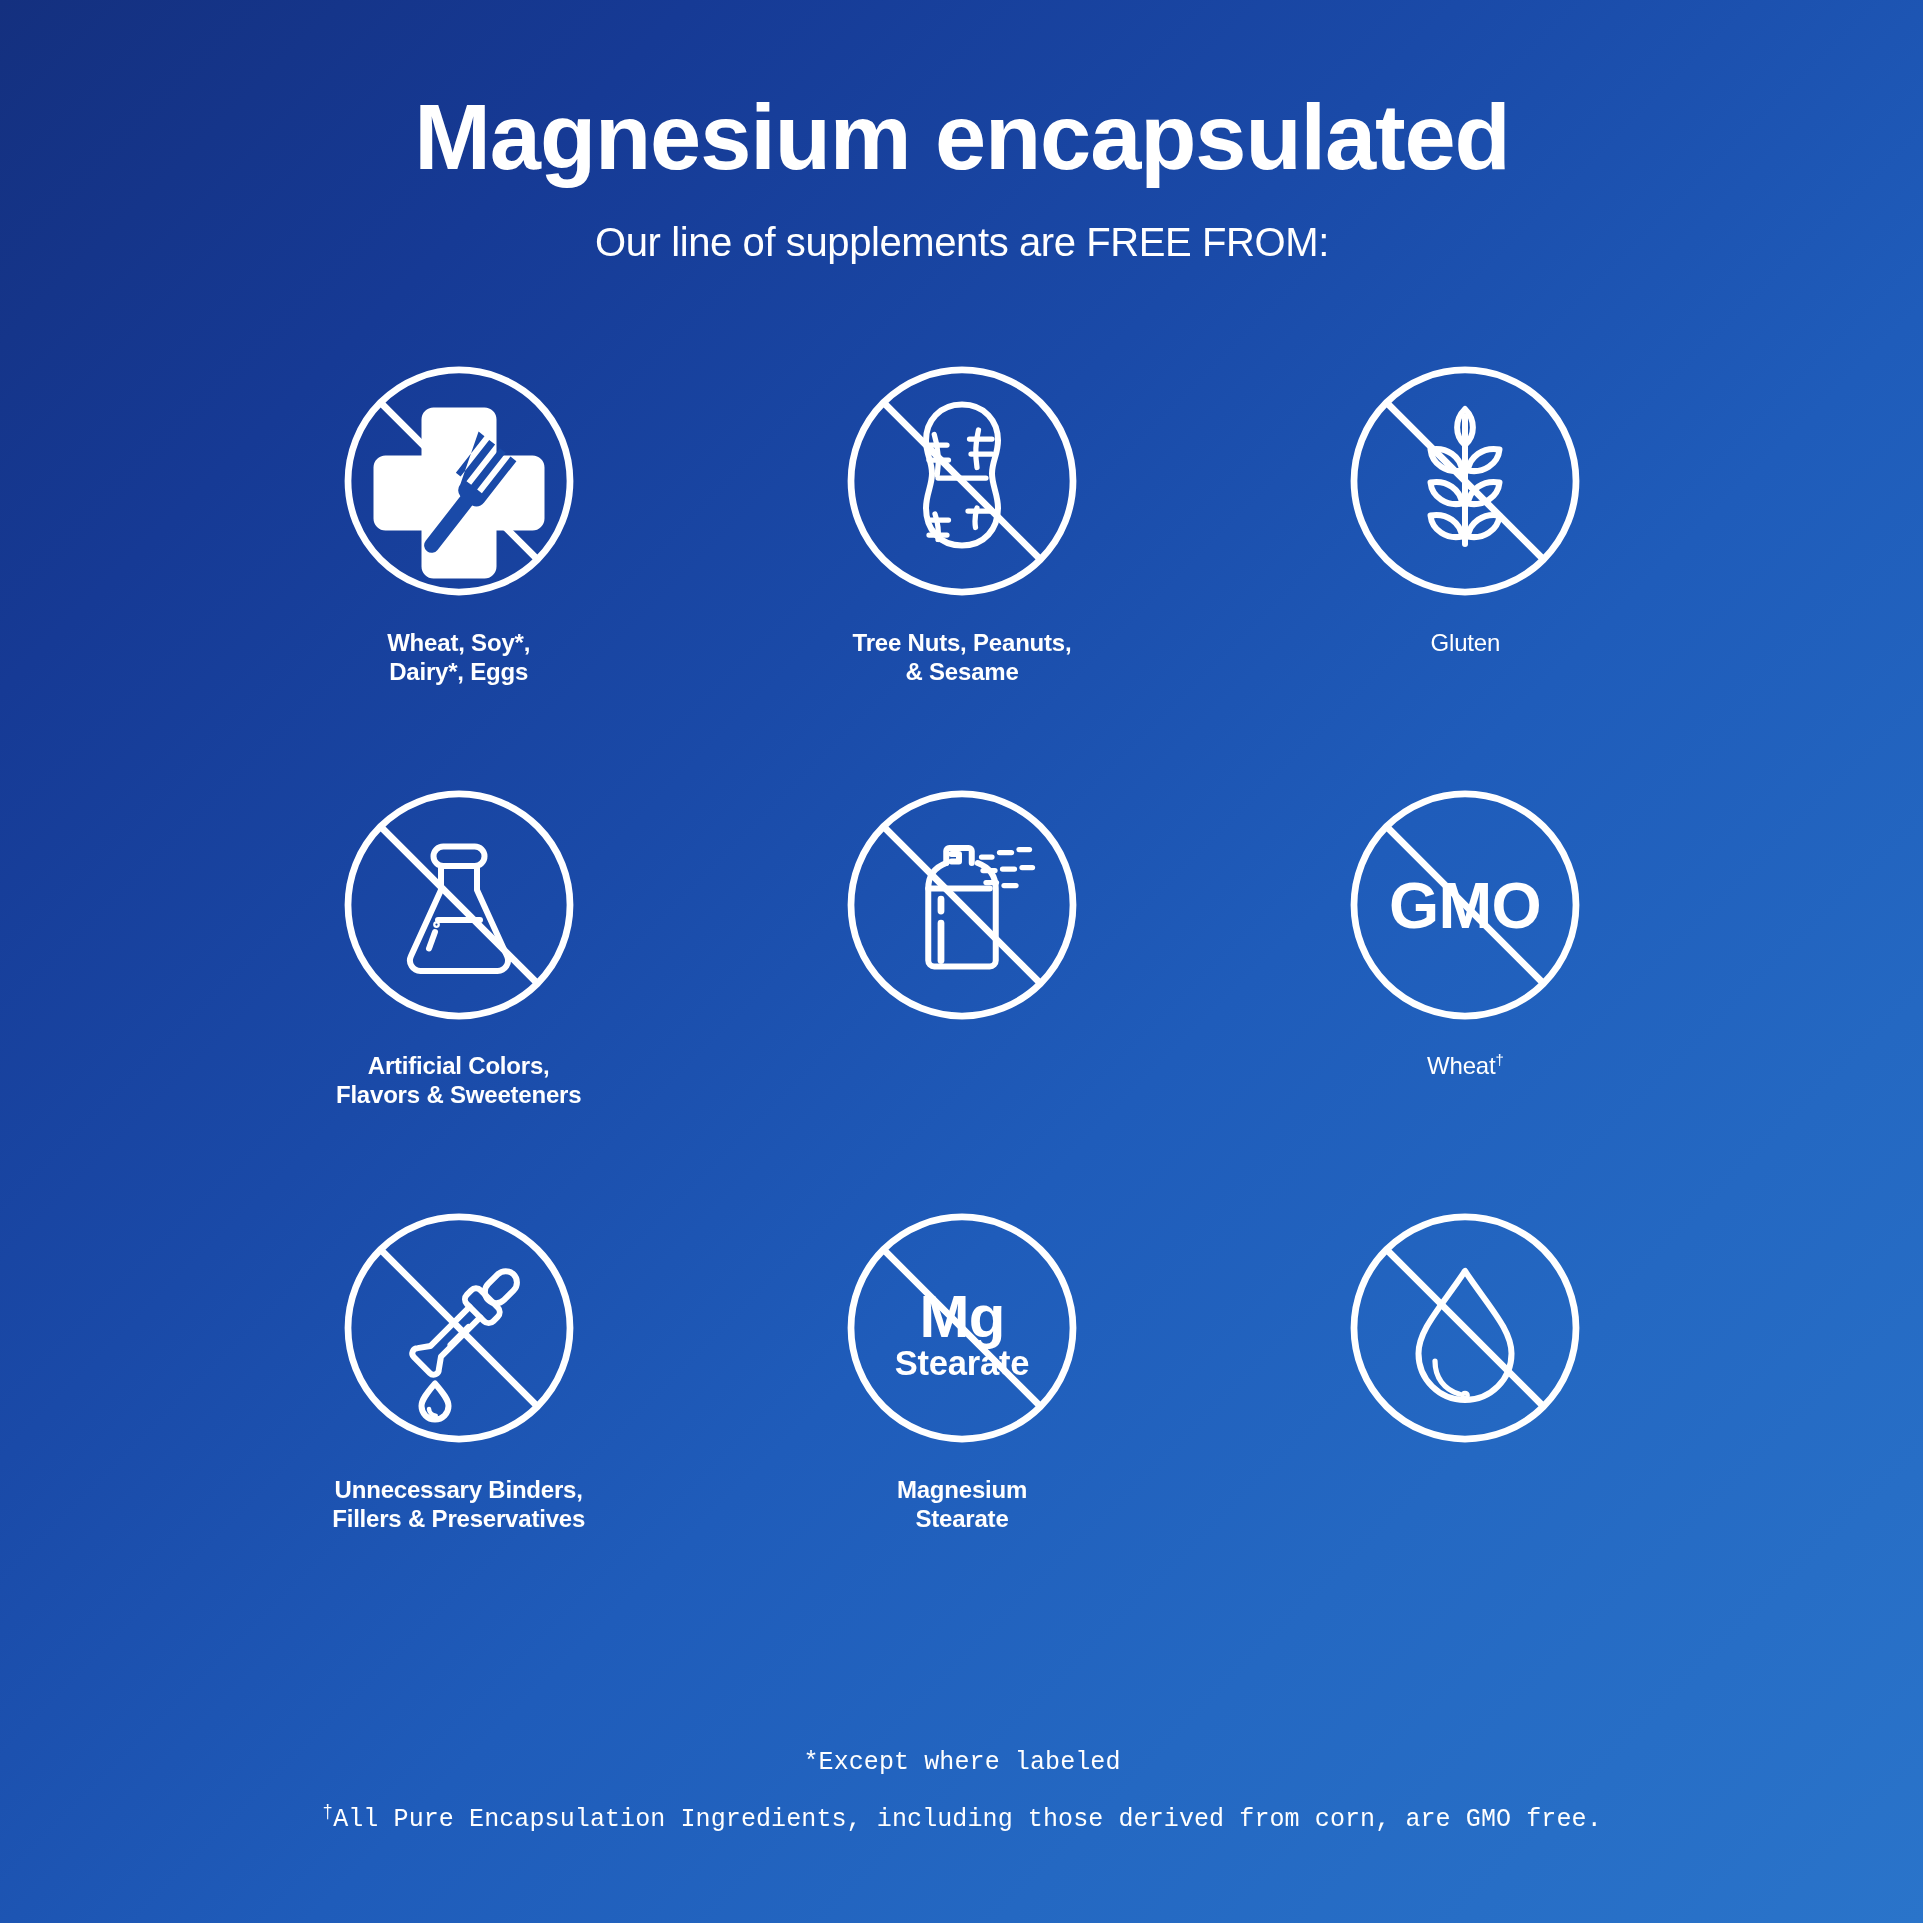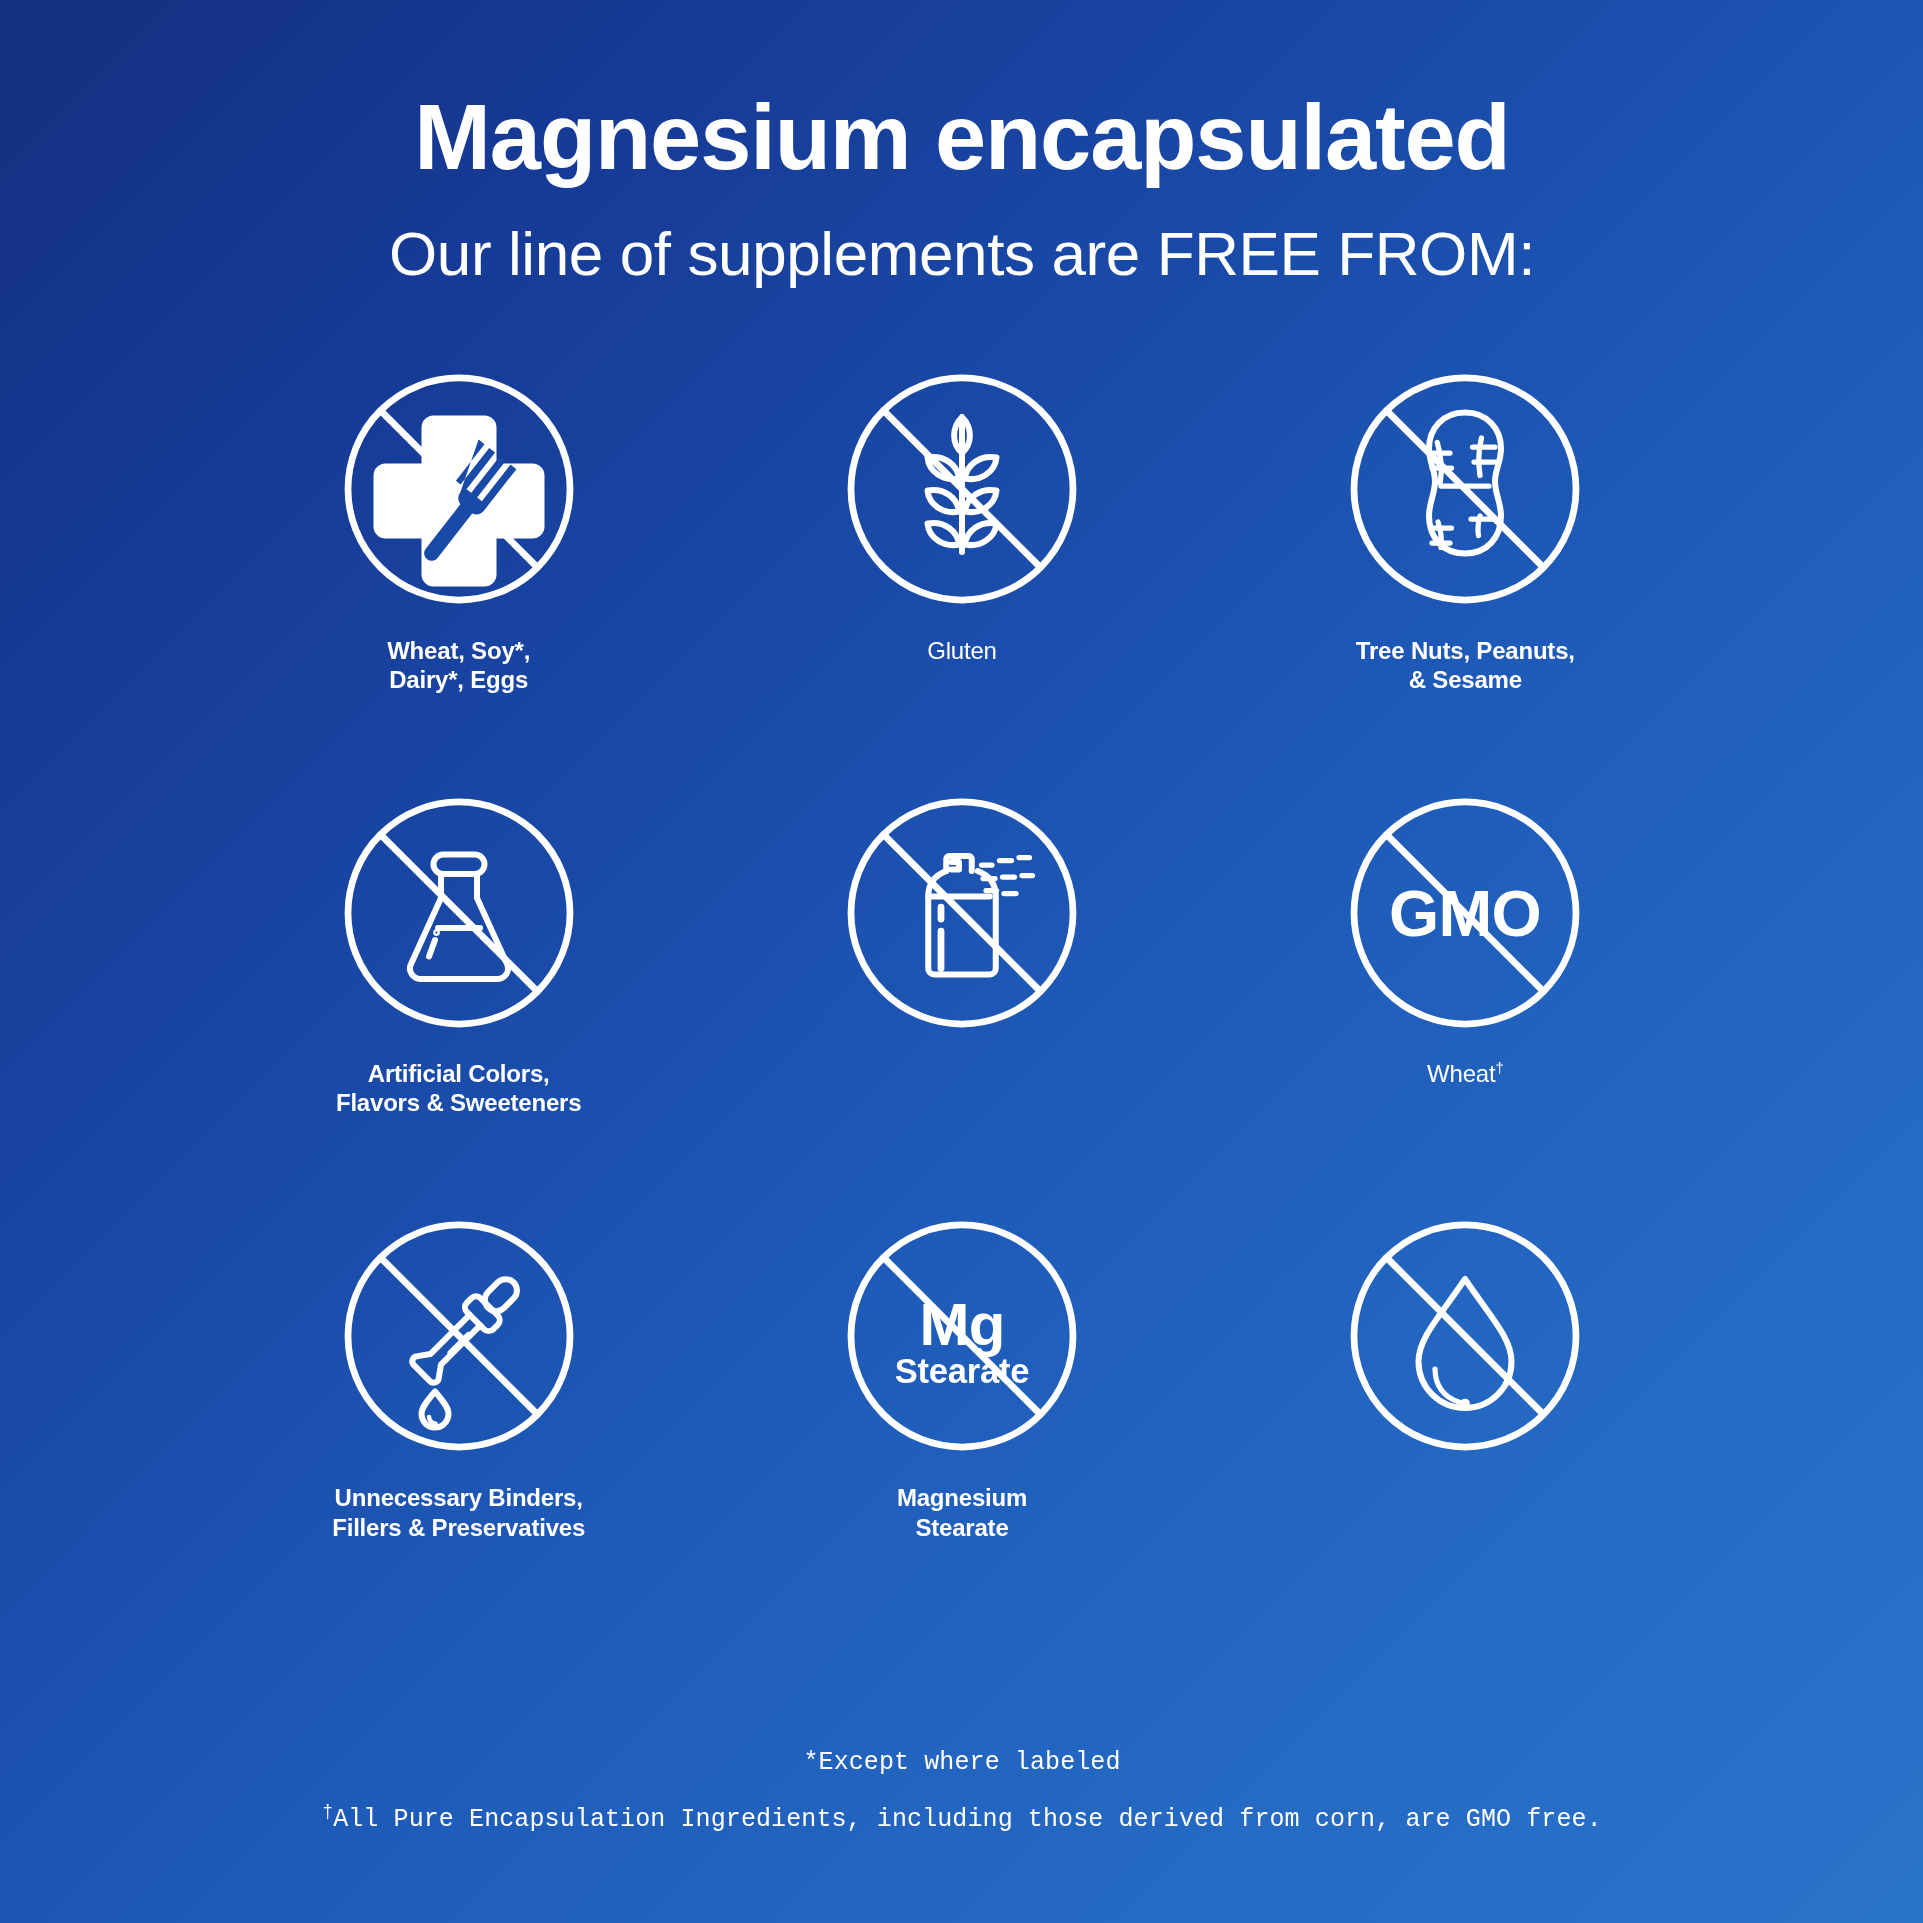--- a/index.html
+++ b/index.html
@@ -39,25 +39,25 @@
   }
   .headline {
     font-size: 92px;
     font-weight: bold;
     letter-spacing: -1.1px;
     line-height: 1.06;
     margin: 0;
     color: #ffffff;
   }
   .subhead {
-    font-size: 62px;
+    font-size: 40px;
     font-weight: normal;
     letter-spacing: -0.4px;
     line-height: 1.1;
-    margin: 33px 0 0 0;
+    margin: 33px 0 16px 0;
     color: #ffffff;
   }
 
   
   .grid {
     width: 1510px;
     margin-top: 81px;
     display: grid;
     grid-template-columns: repeat(3, 1fr);
     grid-auto-rows: auto;
@@ -165,40 +165,20 @@
           <circle cx="160" cy="160" r="148" fill="none" stroke="#fff" stroke-width="9"></circle>
           <line x1="56" y1="56" x2="264" y2="264" stroke="#fff" stroke-width="9" stroke-linecap="round"></line>
           <path d="M126 62 h68 a16 16 0 0 1 16 16 v48 h48 a16 16 0 0 1 16 16 v68 a16 16 0 0 1 -16 16 h-48 v48 a16 16 0 0 1 -16 16 h-68 a16 16 0 0 1 -16 -16 v-48 h-48 a16 16 0 0 1 -16 -16 v-68 a16 16 0 0 1 16 -16 h48 v-48 a16 16 0 0 1 16 -16 z" fill="#fff"></path>
           <g transform="rotate(38 160 160)">
             <path d="M140 92 h10 v62 h8 v-62 h10 v62 h8 v-62 h10 v62 h8 v-62 h10 v70 a14 14 0 0 1 -10 13 v75 a10 10 0 0 1 -20 0 v-75 a14 14 0 0 1 -10 -13 z" fill="#1a4aa8"></path>
           </g>
         </svg>
       </div>
       <div class="caption">Wheat, Soy*,
 Dairy*, Eggs</div>
-    </div>
-
-    <div class="cell row1">
-      <div class="badge">
-        <svg viewBox="0 0 320 320" xmlns="http://www.w3.org/2000/svg">
-          <circle cx="160" cy="160" r="148" fill="none" stroke="#fff" stroke-width="9"></circle>
-          <line x1="56" y1="56" x2="264" y2="264" stroke="#fff" stroke-width="9" stroke-linecap="round"></line>
-          <g fill="none" stroke="#fff" stroke-width="8" stroke-linecap="round" stroke-linejoin="round">
-            <path d="M160 244 v-170"></path>
-            <path d="M160 112 c-14 -12 -14 -34 0 -48 c14 14 14 36 0 48 z"></path>
-            <path d="M156 146 c-20 4 -40 -8 -42 -28 c22 -4 40 10 42 28 z"></path>
-            <path d="M164 146 c20 4 40 -8 42 -28 c-22 -4 -40 10 -42 28 z"></path>
-            <path d="M156 190 c-20 4 -40 -8 -42 -28 c22 -4 40 10 42 28 z"></path>
-            <path d="M164 190 c20 4 40 -8 42 -28 c-22 -4 -40 10 -42 28 z"></path>
-            <path d="M156 234 c-20 4 -40 -8 -42 -28 c22 -4 40 10 42 28 z"></path>
-            <path d="M164 234 c20 4 40 -8 42 -28 c-22 -4 -40 10 -42 28 z"></path>
-          </g>
-        </svg>
-      </div>
-      <div class="caption light">Gluten</div>
     </div>
 
     <div class="cell row1">
       <div class="badge">
         <svg viewBox="0 0 320 320" xmlns="http://www.w3.org/2000/svg">
           <circle cx="160" cy="160" r="148" fill="none" stroke="#fff" stroke-width="9"></circle>
           <line x1="56" y1="56" x2="264" y2="264" stroke="#fff" stroke-width="9" stroke-linecap="round"></line>
           <path d="M160 58 c30 0 48 22 48 48 c0 18 -8 28 -8 44 c0 16 8 28 8 46 c0 28 -18 50 -48 50 c-30 0 -48 -22 -48 -50 c0 -18 8 -30 8 -46 c0 -16 -8 -26 -8 -44 c0 -26 18 -48 48 -48 z" fill="none" stroke="#fff" stroke-width="8" stroke-linejoin="round"></path>
           <g stroke="#fff" stroke-width="7" stroke-linecap="round" fill="none">
             <path d="M123 98 q8 26 4 54"></path>
@@ -213,20 +193,40 @@
             <path d="M116 232 h24"></path>
             <path d="M180 196 q-4 14 -2 26"></path>
             <path d="M168 200 h30"></path>
           </g>
         </svg>
       </div>
       <div class="caption">Tree Nuts, Peanuts,
 &amp; Sesame</div>
     </div>
 
+    <div class="cell row1">
+      <div class="badge">
+        <svg viewBox="0 0 320 320" xmlns="http://www.w3.org/2000/svg">
+          <circle cx="160" cy="160" r="148" fill="none" stroke="#fff" stroke-width="9"></circle>
+          <line x1="56" y1="56" x2="264" y2="264" stroke="#fff" stroke-width="9" stroke-linecap="round"></line>
+          <g fill="none" stroke="#fff" stroke-width="8" stroke-linecap="round" stroke-linejoin="round">
+            <path d="M160 244 v-170"></path>
+            <path d="M160 112 c-14 -12 -14 -34 0 -48 c14 14 14 36 0 48 z"></path>
+            <path d="M156 146 c-20 4 -40 -8 -42 -28 c22 -4 40 10 42 28 z"></path>
+            <path d="M164 146 c20 4 40 -8 42 -28 c-22 -4 -40 10 -42 28 z"></path>
+            <path d="M156 190 c-20 4 -40 -8 -42 -28 c22 -4 40 10 42 28 z"></path>
+            <path d="M164 190 c20 4 40 -8 42 -28 c-22 -4 -40 10 -42 28 z"></path>
+            <path d="M156 234 c-20 4 -40 -8 -42 -28 c22 -4 40 10 42 28 z"></path>
+            <path d="M164 234 c20 4 40 -8 42 -28 c-22 -4 -40 10 -42 28 z"></path>
+          </g>
+        </svg>
+      </div>
+      <div class="caption light">Gluten</div>
+    </div>
+
     <div class="rowgap"></div>
 
     <div class="cell row2">
       <div class="badge">
         <svg viewBox="0 0 320 320" xmlns="http://www.w3.org/2000/svg">
           <circle cx="160" cy="160" r="148" fill="none" stroke="#fff" stroke-width="9"></circle>
           <line x1="56" y1="56" x2="264" y2="264" stroke="#fff" stroke-width="9" stroke-linecap="round"></line>
           <g fill="none" stroke="#fff" stroke-width="8" stroke-linejoin="round" stroke-linecap="round">
             <rect x="126" y="82" width="68" height="26" rx="13"></rect>
             <path d="M136 110 v30 L96 228 a14 14 0 0 0 13 20 h102 a14 14 0 0 0 13 -20 l-40 -88 v-30"></path>

